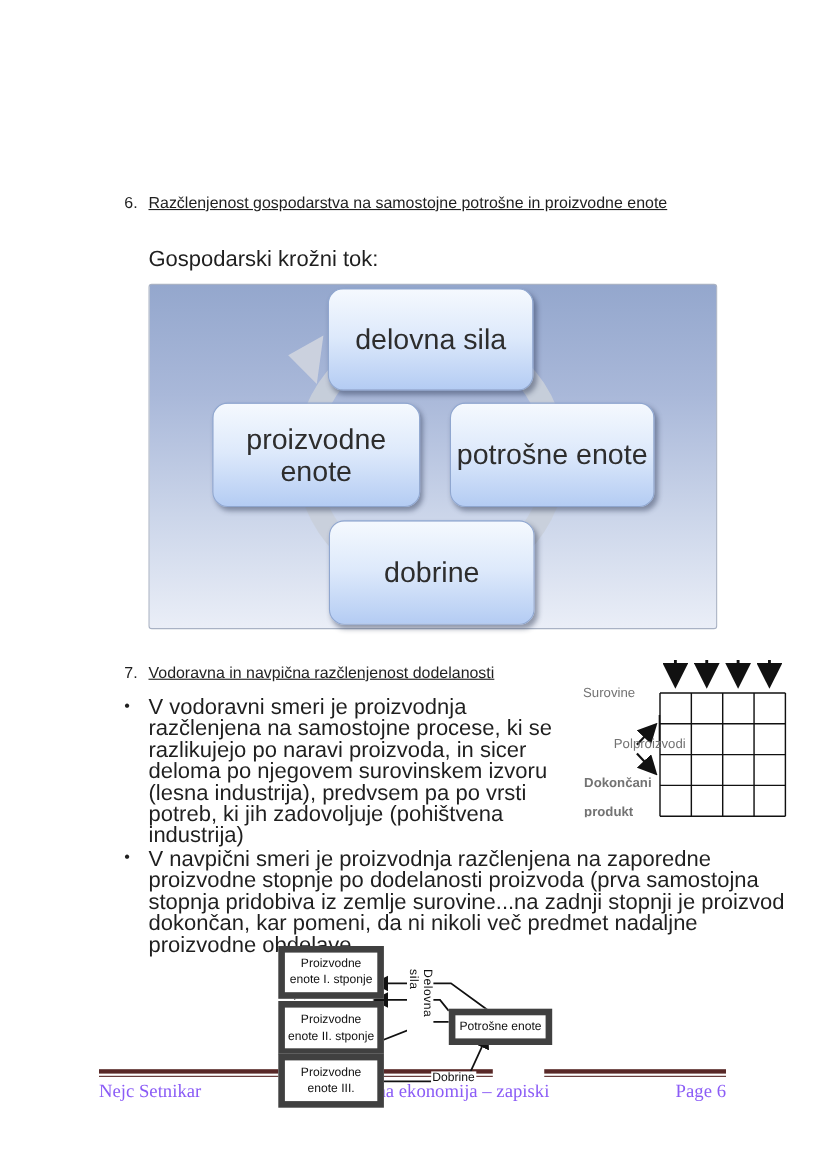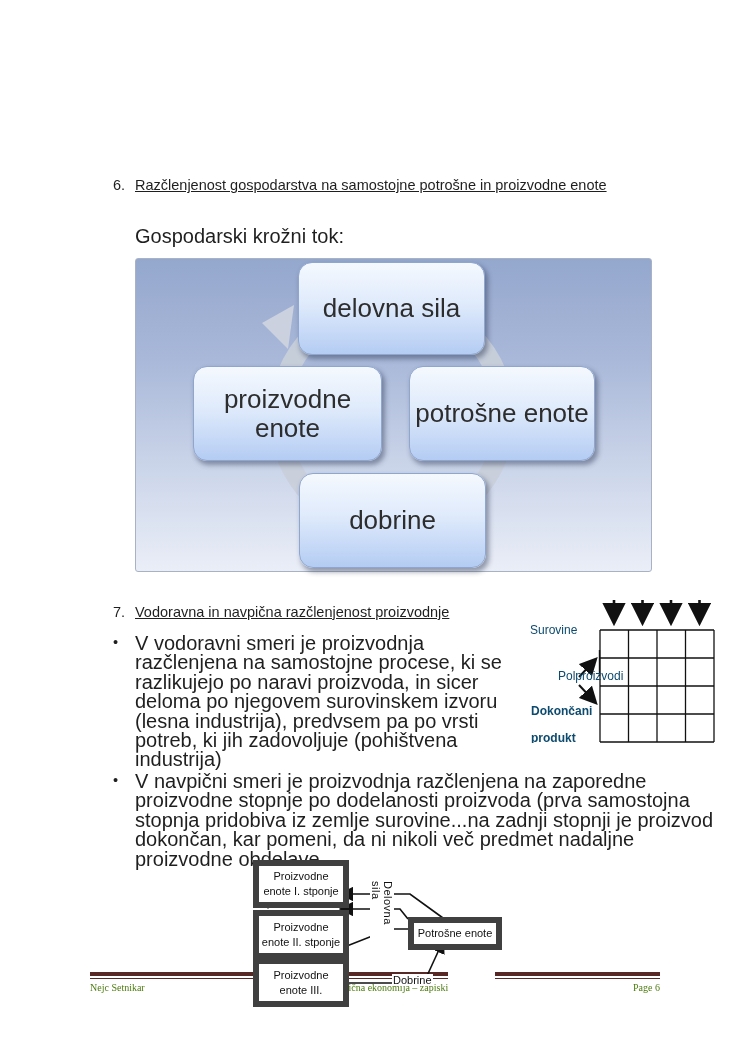--- a/index.html
+++ b/index.html
@@ -23,40 +23,40 @@
   .cycle-box{
     position:absolute;display:flex;align-items:center;justify-content:center;
     text-align:center;border-radius:14px;
     background:linear-gradient(180deg,#f5f9fe 0%,#dde9fb 48%,#b4ccf3 100%);
     border:1px solid #8fa6cf;
     box-shadow:2.5px 3.5px 5px rgba(40,50,80,0.45);
     font-size:26px;color:#2d2d2d;line-height:1.1;
   }
   
   .grid-wrap{left:520px;top:592px;width:232px;height:151px;overflow:hidden;}
-  .grid-label{position:absolute;font-size:12px;color:#0c4a6e;}
+  .grid-label{position:absolute;font-size:12px;color:#737373;}
   
   .flow-wrap{left:250px;top:856px;width:245px;height:141px;z-index:6;}
   .flow-box{
     position:absolute;display:flex;flex-direction:column;align-items:center;justify-content:center;
     background:#ffffff;border:6px solid #404040;font-size:11px;line-height:15px;text-align:center;color:#111;
   }
   .v-label{
     position:absolute;writing-mode:vertical-rl;font-size:11px;color:#111;
     background:#ffffff;padding:1px 0;letter-spacing:0.5px;
   }
   .goods-label{position:absolute;font-size:11px;color:#111;background:#ffffff;padding:0 1px;}
   
   .footer-rule{left:90px;top:972px;width:570px;z-index:1;}
   .rule-thick{height:4px;background:#582827;}
   .rule-gap{height:2px;background:transparent;}
   .rule-thin{height:1px;background:#582827;}
   .footer-text{
     left:90px;top:982px;width:570px;display:flex;justify-content:space-between;
-    font-family:"Liberation Serif","DejaVu Serif",serif;font-size:10px;color:#4d7c0f;z-index:2;
+    font-family:"Liberation Serif","DejaVu Serif",serif;font-size:17px;color:#8b5cf6;z-index:2;
   }
   svg{display:block;}
 </style>
 </head>
 <body>
 
 <div class="page">
 
   <div class="abs" style="left:113px;top:176px;width:560px;">
     <span class="h-num">6.</span><span class="h-title">Razčlenjenost gospodarstva na samostojne potrošne in proizvodne enote</span>
@@ -77,21 +77,21 @@
     </div>
     <div class="cycle-box" style="left:273px;top:107px;width:184px;height:93px;">
       <span>potrošne enote</span>
     </div>
     <div class="cycle-box" style="left:163px;top:214px;width:185px;height:93px;">
       <span>dobrine</span>
     </div>
   </div>
 
   <div class="abs" style="left:113px;top:603px;width:560px;">
-    <span class="h-num">7.</span><span class="h-title">Vodoravna in navpična razčlenjenost proizvodnje</span>
+    <span class="h-num">7.</span><span class="h-title">Vodoravna in navpična razčlenjenost dodelanosti</span>
   </div>
 
   <div class="abs bullet-dot" style="left:113px;top:634px;">•</div>
   <div class="abs body-text" style="left:135px;top:634px;width:378px;">V vodoravni smeri je proizvodnja razčlenjena na samostojne procese, ki se razlikujejo po naravi proizvoda, in sicer deloma po njegovem surovinskem izvoru (lesna industrija), predvsem pa po vrsti potreb, ki jih zadovoljuje (pohištvena industrija)</div>
 
   <div class="abs grid-wrap">
     <svg width="232" height="151" viewBox="0 0 232 151" style="position:absolute;left:0;top:0;">
       <defs>
         <marker id="ah" markerWidth="9" markerHeight="9" refX="7" refY="4.5" orient="auto">
           <path d="M0,0 L9,4.5 L0,9 z" fill="#111"></path>

